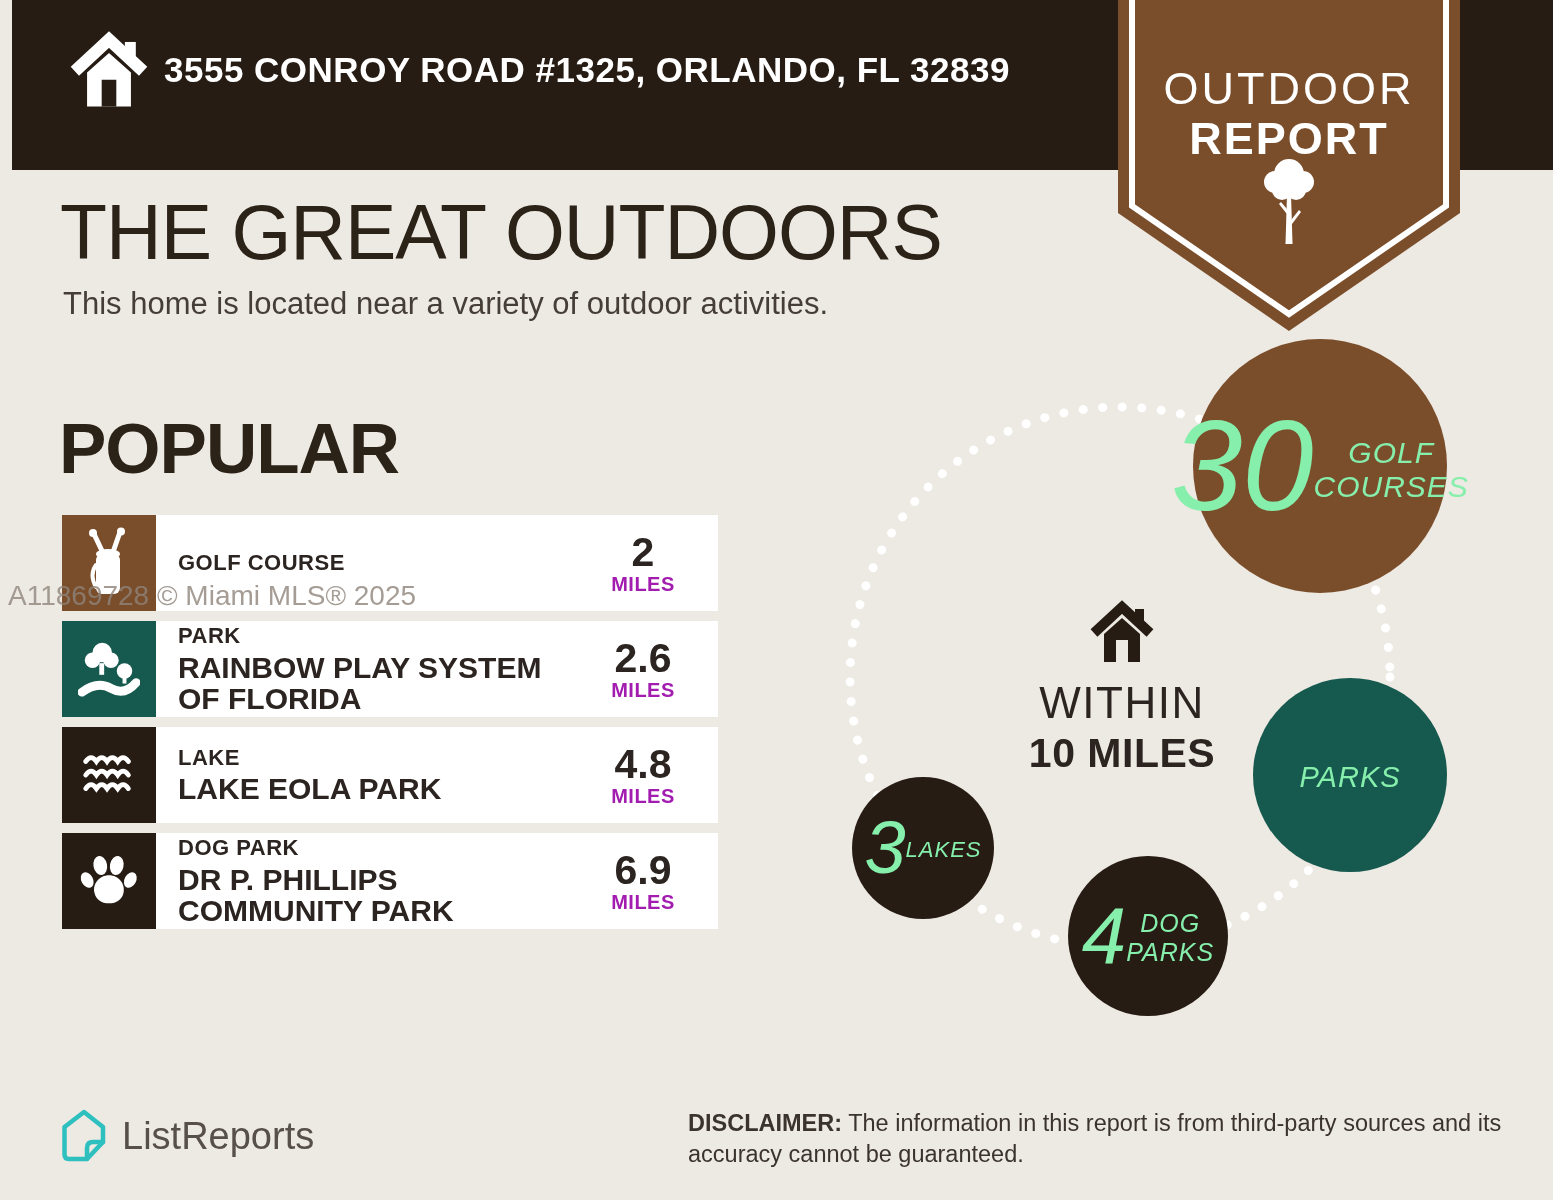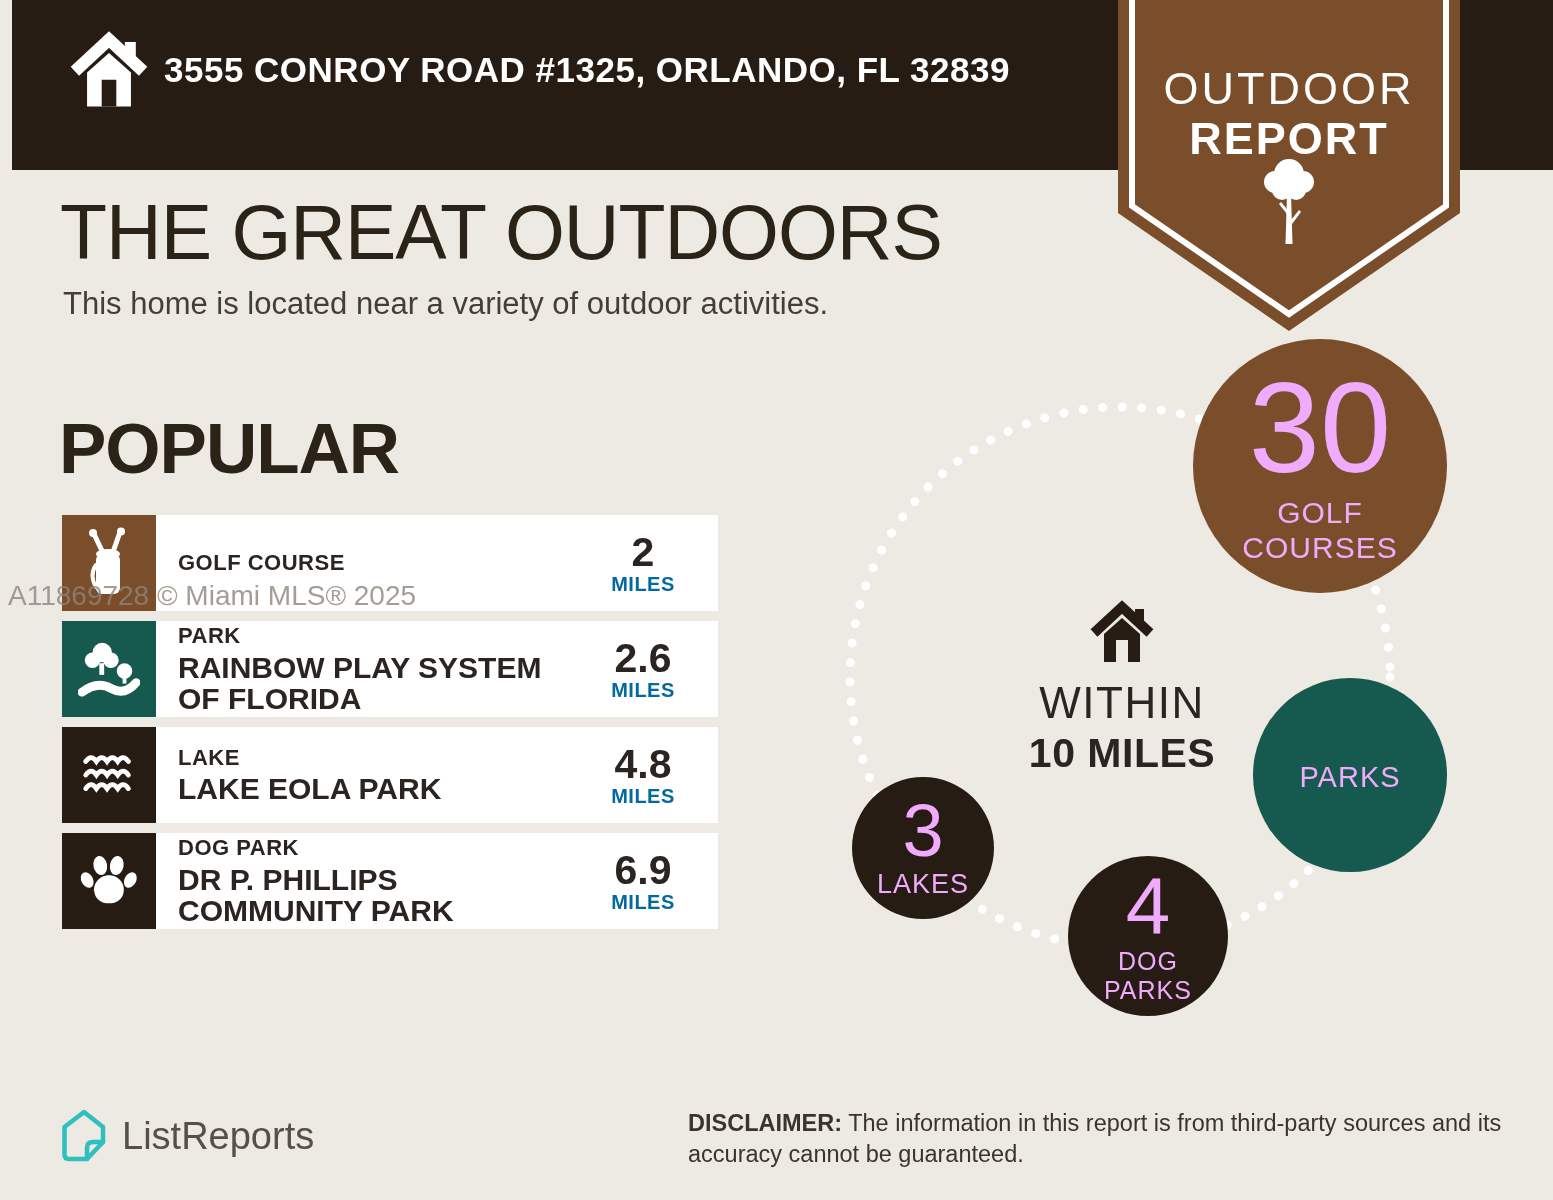--- a/index.html
+++ b/index.html
@@ -25,41 +25,41 @@
   .subtitle{position:absolute;left:63px;top:286px;font-size:31px;font-weight:400;color:#453E37;}
   
   .popular-h{position:absolute;left:59px;top:408px;font-size:71px;font-weight:800;color:#2B2218;letter-spacing:-1px;}
   .row{position:absolute;left:62px;width:656px;height:96px;background:#FFFFFF;display:flex;align-items:stretch;}
   .row .ric{width:94px;flex:0 0 94px;display:flex;align-items:center;justify-content:center;}
   .row .rtext{flex:1;display:flex;flex-direction:column;justify-content:center;padding-left:22px;max-width:430px;}
   .row .rcat{font-size:22px;font-weight:700;color:#2B2420;letter-spacing:.5px;line-height:1.15;}
   .row .rname{font-size:30px;font-weight:700;color:#2B2420;line-height:1.05;margin-top:3px;}
   .row .rdist{margin-left:auto;width:130px;display:flex;flex-direction:column;align-items:center;justify-content:center;padding-right:10px;}
   .row .rnum{font-size:41px;font-weight:700;color:#2B2420;line-height:1;}
-  .row .runit{font-size:20px;font-weight:700;color:#0369a1;letter-spacing:.5px;line-height:1.1;}
+  .row .runit{font-size:20px;font-weight:700;color:#a21caf;letter-spacing:.5px;line-height:1.1;}
   .ic-brown{background:#7B4E2B;}
   .ic-teal{background:#16594F;}
   .ic-dark{background:#261C14;}
   
   .watermark{position:absolute;left:8px;top:580px;font-size:28px;color:rgba(142,132,122,.8);z-index:30;}
   
   .diagram-dots{position:absolute;left:0;top:0;z-index:1;}
-  .bubble{position:absolute;border-radius:50%;display:flex;flex-direction:column;align-items:center;justify-content:center;
-          color:#f0abfc;text-align:center;z-index:5;}
+  .bubble{position:absolute;border-radius:50%;display:flex;flex-direction:row;align-items:center;justify-content:center;
+          color:#86efac;text-align:center;z-index:5;font-style:italic;}
   .bubble .bval{line-height:.95;}
   .bubble .blbl{letter-spacing:1px;line-height:1.15;}
   .bubble-golf{left:1193px;top:339px;width:254px;height:254px;background:#7B4E2B;}
   .bubble-golf .bval{font-size:128px;font-weight:400;}
   .bubble-golf .blbl{font-size:30px;margin-top:8px;}
   .bubble-parks{left:1253px;top:678px;width:194px;height:194px;background:#16594F;}
   .bubble-parks .bval{font-size:99px;font-weight:400;}
   .bubble-parks .blbl{font-size:29px;margin-top:5px;}
   .bubble-lakes{left:852px;top:777px;width:142px;height:142px;background:#261C14;}
   .bubble-lakes .bval{font-size:74px;font-weight:400;}
-  .bubble-lakes .blbl{font-size:27px;margin-top:3px;}
+  .bubble-lakes .blbl{font-size:22px;margin-top:3px;}
   .bubble-dogs{left:1068px;top:856px;width:160px;height:160px;background:#261C14;}
   .bubble-dogs .bval{font-size:80px;font-weight:400;}
   .bubble-dogs .blbl{font-size:25px;margin-top:3px;}
   .center-home{position:absolute;left:1012px;top:600px;width:220px;z-index:6;display:flex;flex-direction:column;align-items:center;}
   .center-home .within{font-size:44px;font-weight:400;color:#2B2420;letter-spacing:1.5px;margin-top:14px;}
   .center-home .within-miles{font-size:41px;font-weight:800;color:#2B2420;letter-spacing:.5px;margin-top:2px;}
   
   .logo{position:absolute;left:60px;top:1108px;display:flex;align-items:center;}
   .logo .brand{font-size:38px;font-weight:500;color:#57504A;margin-left:14px;}
   .disclaimer{position:absolute;left:688px;top:1108px;width:824px;font-size:23.5px;color:#3B342D;line-height:1.34;}

